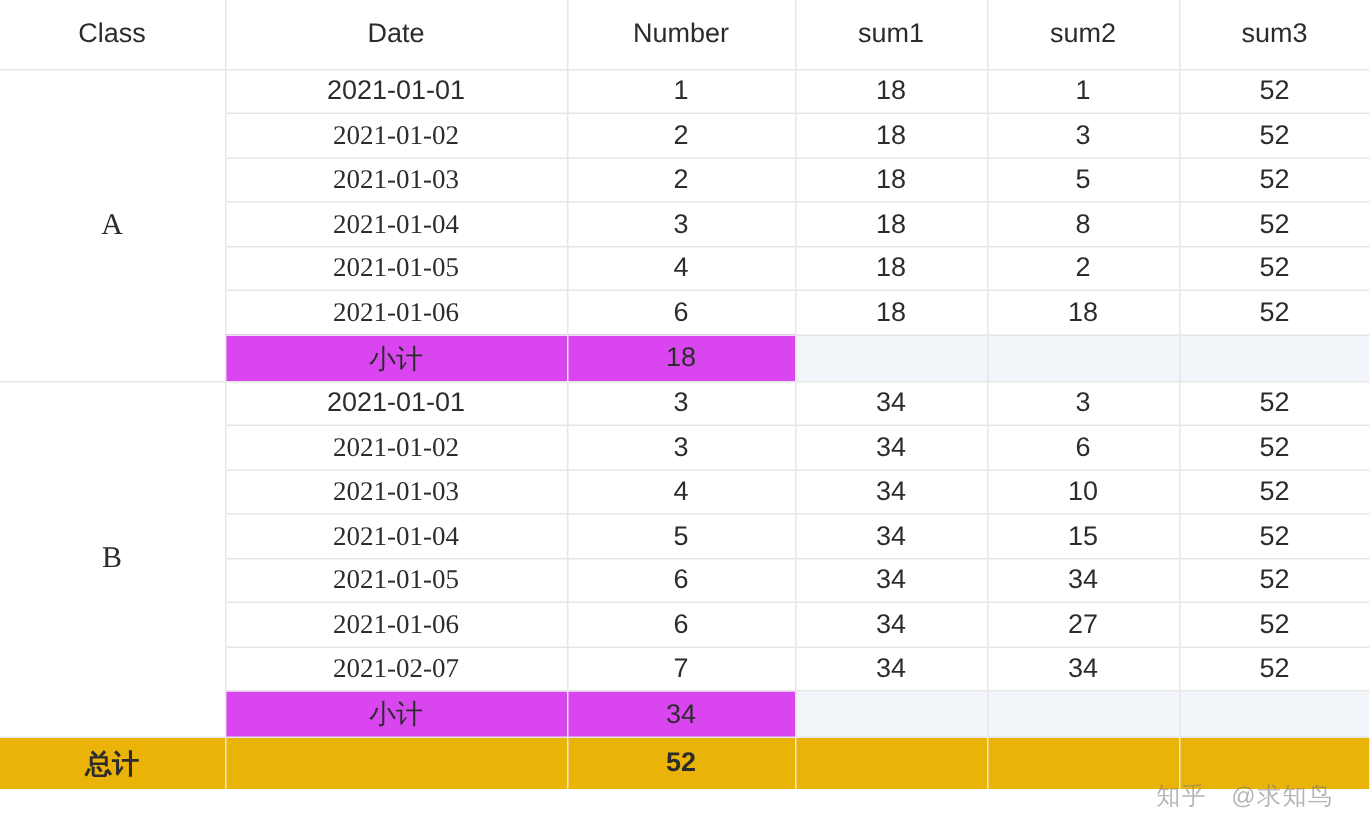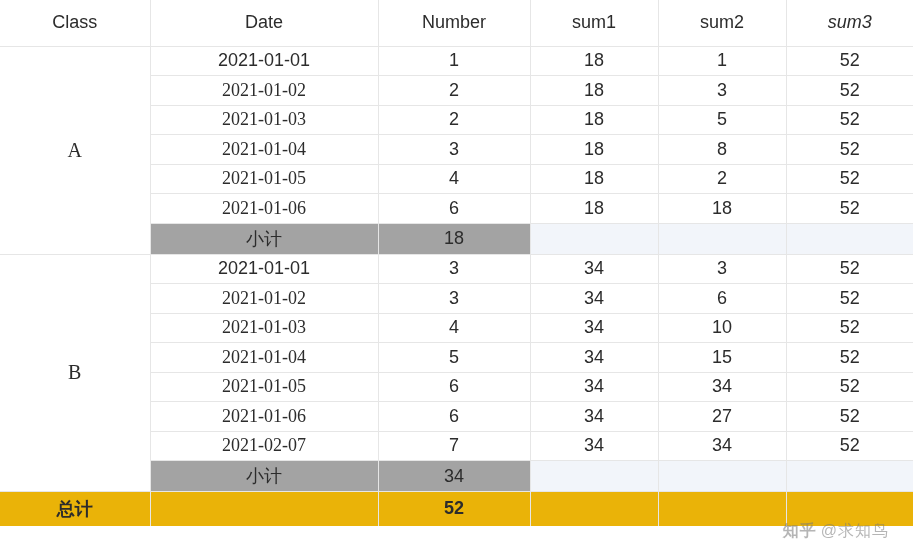--- a/index.html
+++ b/index.html
@@ -27,30 +27,30 @@
     padding: 0;
     vertical-align: middle;
     border: 1px solid #e6e6e6;
   }
   th {
     height: 46px;
     background: #fff;
     border-top: none;
   }
   th:first-child { border-left: none; }
-  th:last-child { border-right: none; font-style: italic; }
+  th:last-child { border-right: none; }
   td:first-child, .class-cell { border-left: none; font-family: Liberation Serif, serif; }
   td:last-child { border-right: none; }
   .class-cell {
     font-size: 20px;
   }
   .data-row td { height: 29.5px; }
   .subtotal-row td {
     height: 31px;
-    background: #a3a3a3;
+    background: #d946ef;
   }
   .subtotal-row td.empty { background: #f2f5fa; }
   .total-row td {
     height: 34px;
     font-weight: 700;
     background: #eab308;
     border-bottom: none;
   }
   col.c-class { width: 150px; }
   col.c-date  { width: 228px; }
@@ -62,22 +62,22 @@
     position: absolute;
     right: 24px;
     bottom: 14px;
     font-size: 16px;
     color: #7a7a7a;
     opacity: 0.55;
     letter-spacing: 1px;
     pointer-events: none;
   }
   .watermark .zhihu {
-    font-weight: 700;
-    margin-right: 4px;
+    font-weight: 400;
+    margin-right: 16px;
   }
 </style>
 </head>
 <body>
 
 <table>
   <colgroup>
     <col class="c-class">
       <col class="c-date">
       <col class="c-num">

